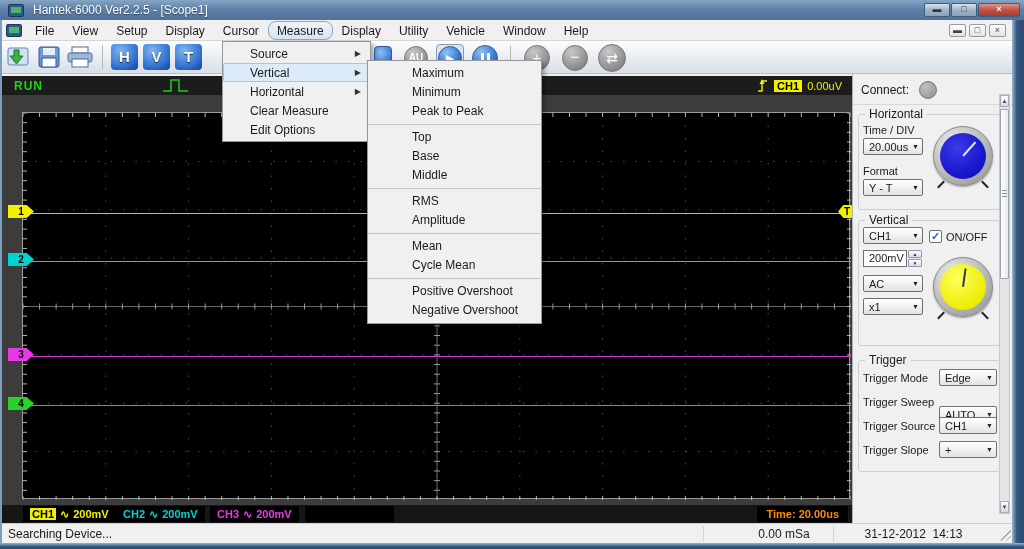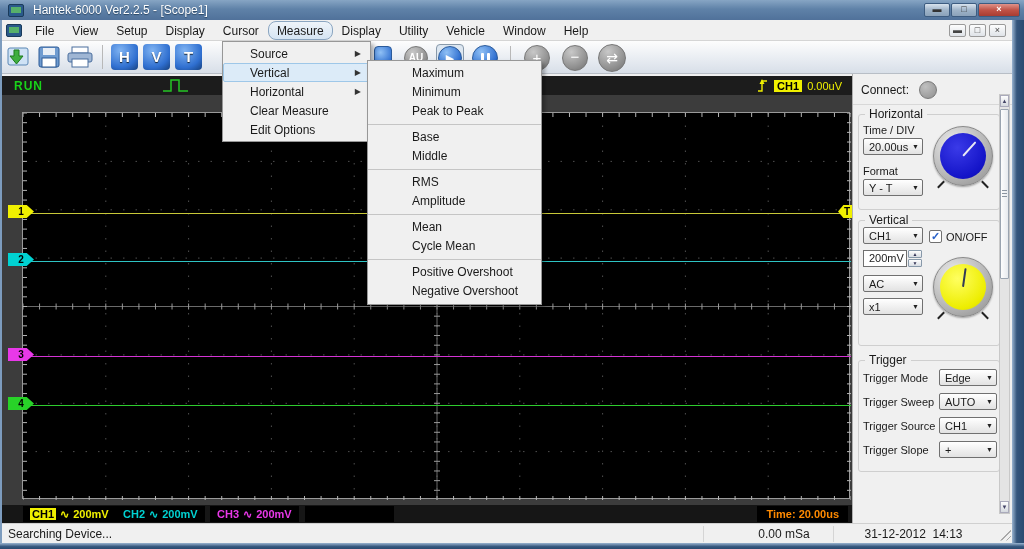--- a/index.html
+++ b/index.html
@@ -561,20 +561,21 @@
   </div>
 </div>
 
 <div class="abs submenu">
   <div class="sm-group">
     <div class="sm-item">Maximum</div>
     <div class="sm-item">Minimum</div>
     <div class="sm-item">Peak to Peak</div>
   </div>
   <div class="sm-group">
+    <div class="sm-item">Top</div>
     <div class="sm-item">Base</div>
     <div class="sm-item">Middle</div>
   </div>
   <div class="sm-group">
     <div class="sm-item">RMS</div>
     <div class="sm-item">Amplitude</div>
   </div>
   <div class="sm-group">
     <div class="sm-item">Mean</div>
     <div class="sm-item">Cycle Mean</div>
@@ -649,21 +650,21 @@
 
   <div class="group g-trig">
     <span class="group-label">Trigger</span>
   </div>
   <span class="flabel trig-row-label" style="left:10px;top:298px;">Trigger Mode</span>
   <div class="combo" style="left:86px;top:295px;width:58px;">
     <span>Edge</span>
     <span class="dn">▼</span>
   </div>
   <span class="flabel trig-row-label" style="left:10px;top:322px;">Trigger Sweep</span>
-  <div class="combo" style="left:86px;top:319px;width:58px;">
+  <div class="combo" style="left:86px;top:332px;width:58px;">
     <span>AUTO</span>
     <span class="dn">▼</span>
   </div>
   <span class="flabel trig-row-label" style="left:10px;top:346px;">Trigger Source</span>
   <div class="combo" style="left:86px;top:343px;width:58px;">
     <span>CH1</span>
     <span class="dn">▼</span>
   </div>
   <span class="flabel trig-row-label" style="left:10px;top:370px;">Trigger Slope</span>
   <div class="combo" style="left:86px;top:367px;width:58px;">

